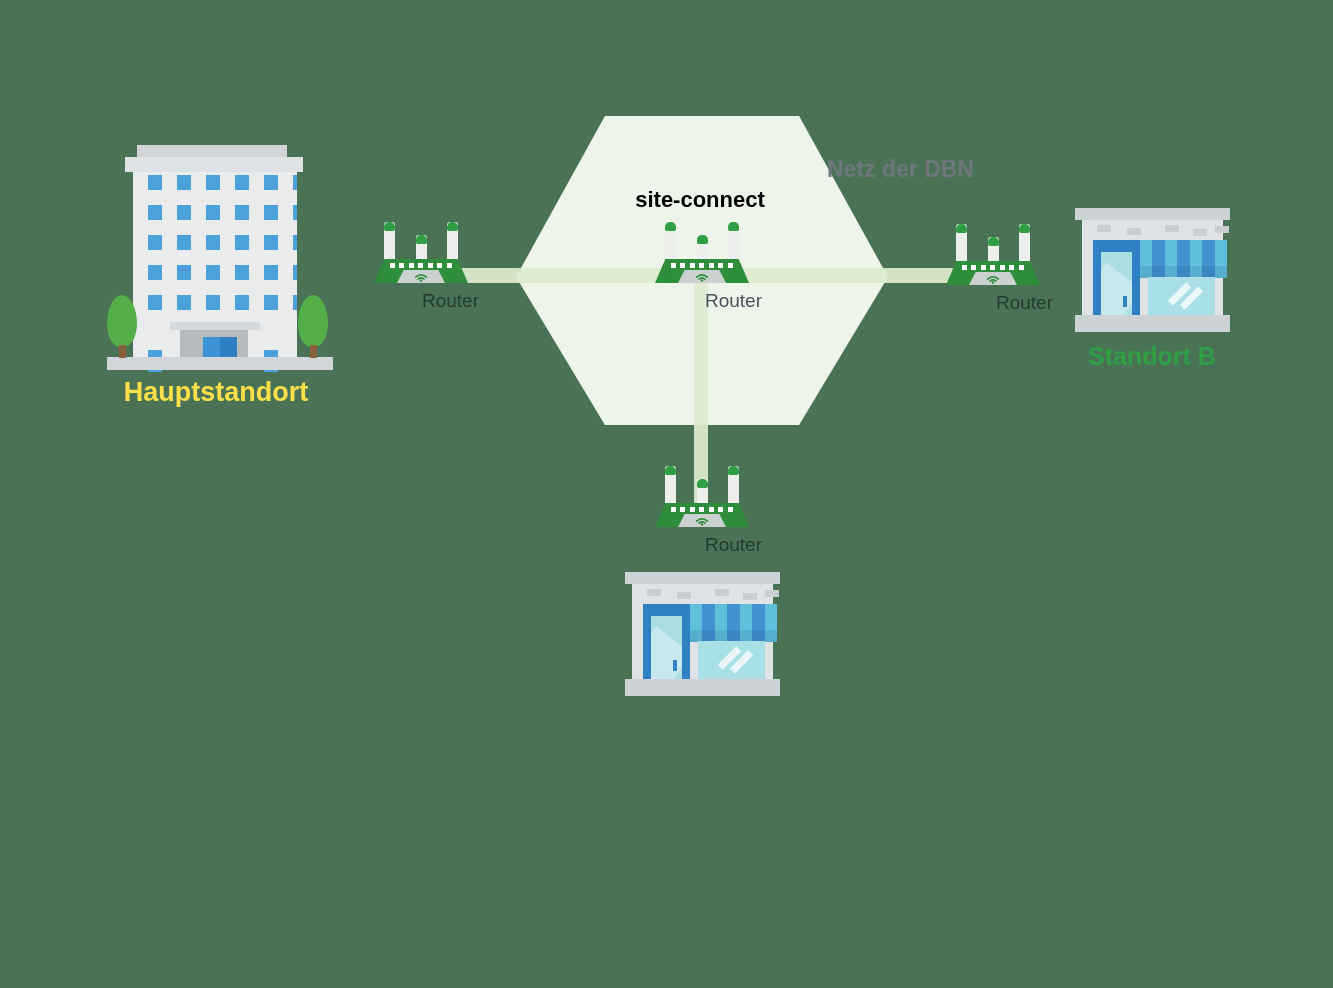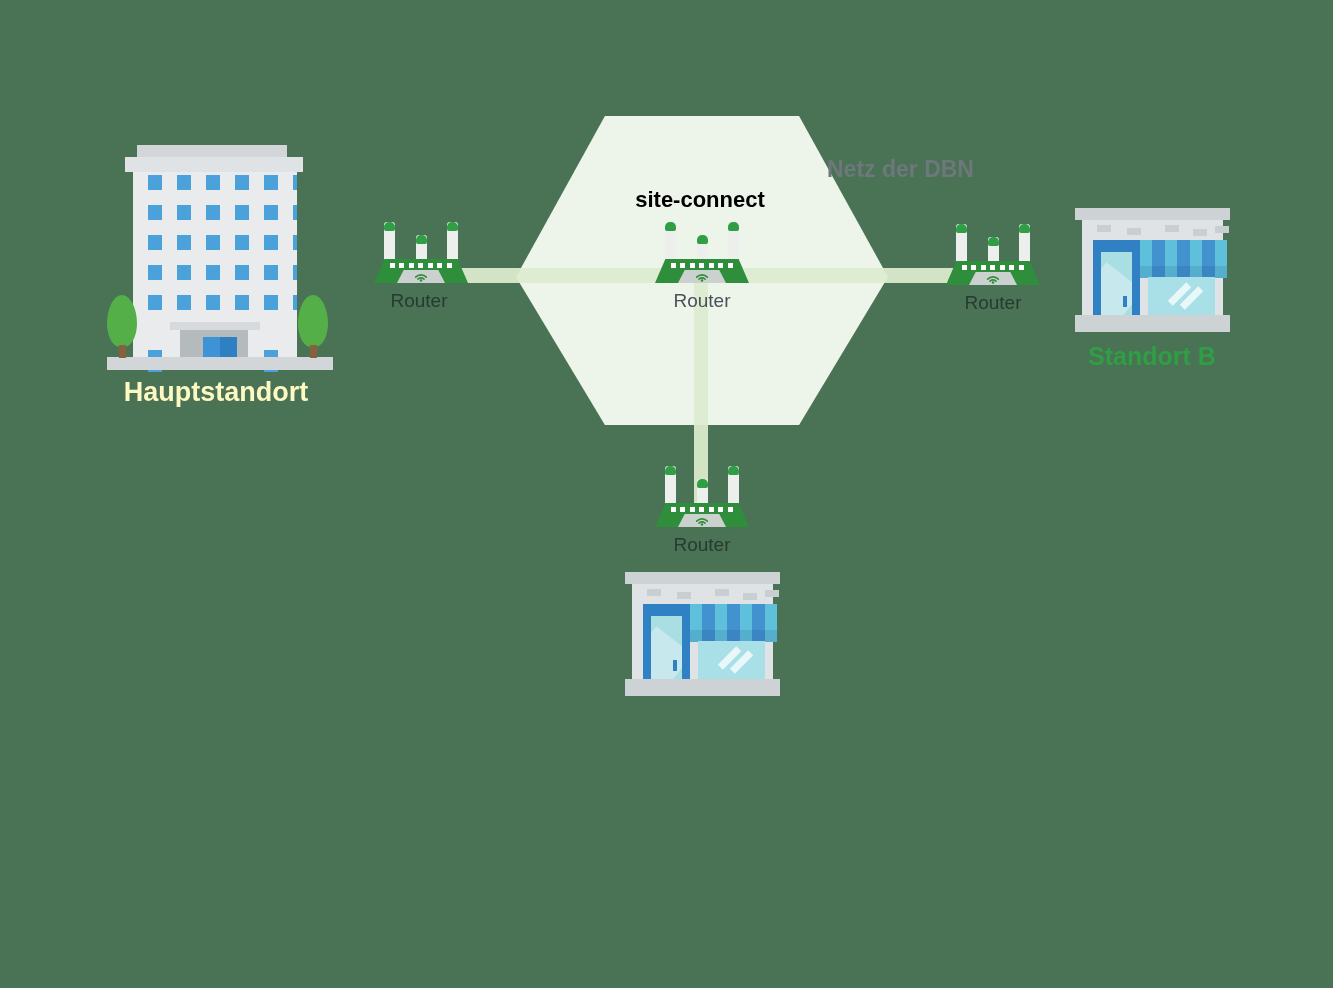--- a/index.html
+++ b/index.html
@@ -12,25 +12,25 @@
 
   
   .conn{position:absolute;background:rgba(221,236,207,0.93);z-index:2;}
   .conn-h{left:420px;top:268px;width:570px;height:15px;}
   .conn-v{left:694px;top:276px;width:14px;height:234px;}
 
   
   .lbl{position:absolute;z-index:5;text-align:center;}
   .lbl-netz{left:827px;top:156px;font-size:23px;font-weight:700;color:#6E777B;text-align:center;}
   .lbl-siteconnect{left:600px;top:187px;width:200px;font-size:22px;font-weight:700;color:#000000;}
-  .lbl-green-big{font-size:27px;line-height:31px;font-weight:700;color:#fef9c3;}
+  .lbl-green-big{font-size:27px;line-height:31px;font-weight:700;color:#fde047;}
   .lbl-hq{left:66px;top:377px;width:300px;}
   .lbl-b{left:1052px;top:342px;width:200px;font-size:25px;font-weight:700;color:#2F9E44;text-align:center;}
   .lbl-c{left:602px;top:704px;width:200px;font-size:25px;font-weight:700;color:#2F9E44;}
-  .rlabel{position:absolute;z-index:5;width:120px;text-align:center;font-size:19px;font-weight:500;}
+  .rlabel{position:absolute;z-index:5;width:120px;text-align:right;font-size:19px;font-weight:500;}
   .rlabel.center{color:#49525A;}
   .rlabel.side{color:rgba(27,44,38,0.78);}
 
   
   .router{position:absolute;width:94px;height:61px;z-index:4;}
   .antenna{position:absolute;width:11px;background:#ECEFEC;border-radius:3px 3px 0 0;}
   .antenna::before{content:"";position:absolute;left:0;top:0;width:11px;height:9px;background:#2F9E44;border-radius:5px 5px 2px 2px;}
   .a-left{left:10px;top:0;height:38px;}
   .a-mid{left:42px;top:13px;height:25px;}
   .a-right{left:73px;top:0;height:38px;}

